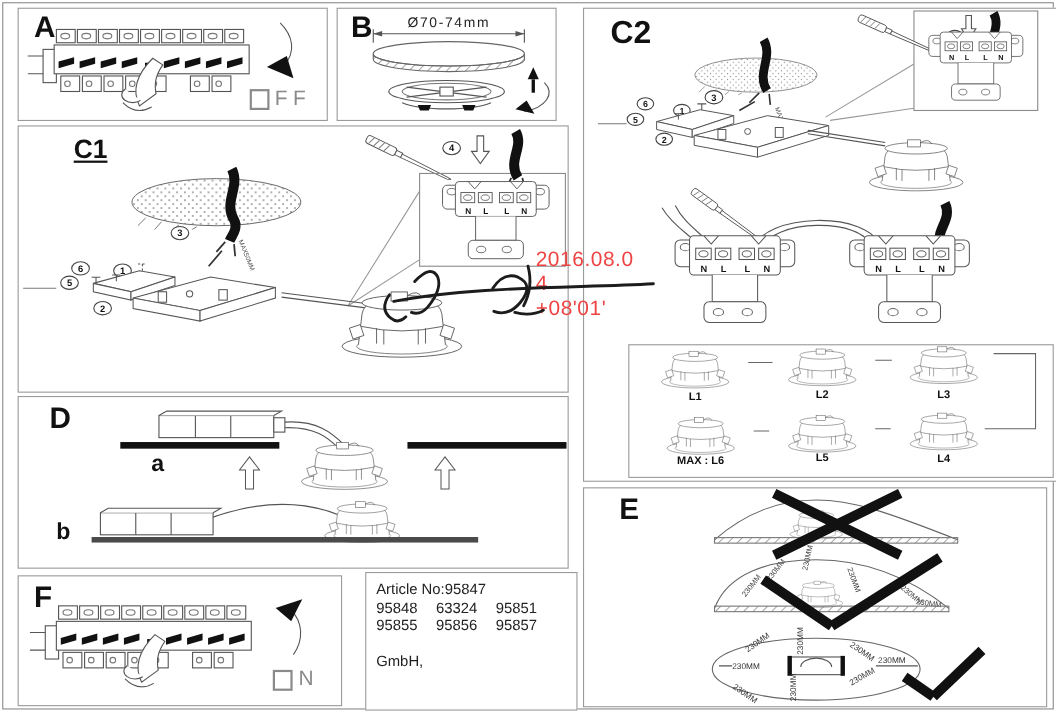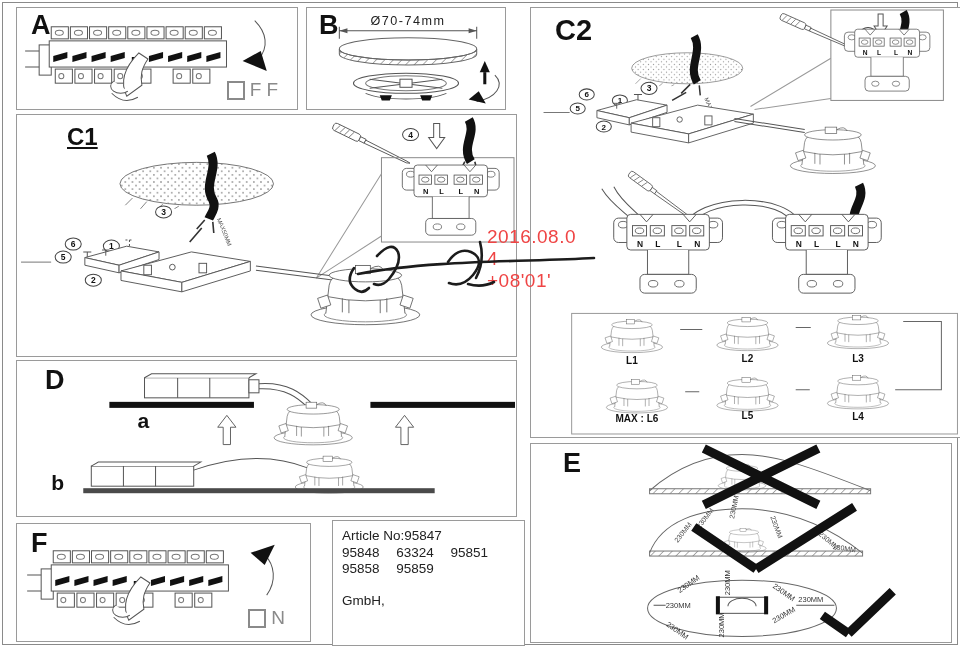--- a/index.html
+++ b/index.html
@@ -302,21 +302,21 @@
       <span class="sq"></span>
       <span>N</span>
     </div>
   </section>
 
   <section class="panel" style="left:332px;top:520px;width:191px;height:124px;">
     <div class="articlebox">
       <div>Article No:95847</div>
       <div class="nums">
         <div>95848 63324 95851</div>
-        <div>95858 95859</div>
+        <div>95855 95856 95857</div>
       </div>
       <div class="company">
         <div>GmbH,</div>
 
       </div>
     </div>
   </section>
 
   <section class="panel" style="left:530px;top:7px;width:420px;height:429px;padding-left:21px;">
     <span class="plabel" style="left:24px;top:6px;font-size:29px;">C2</span>

